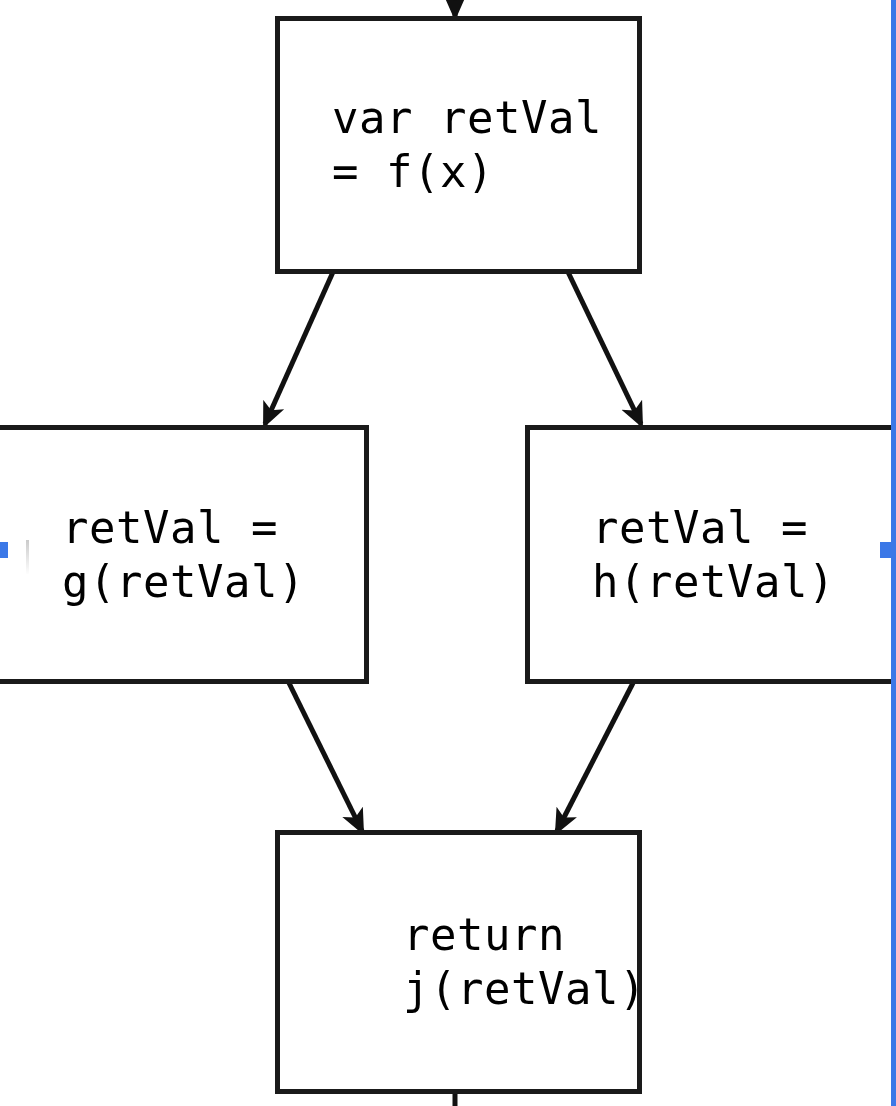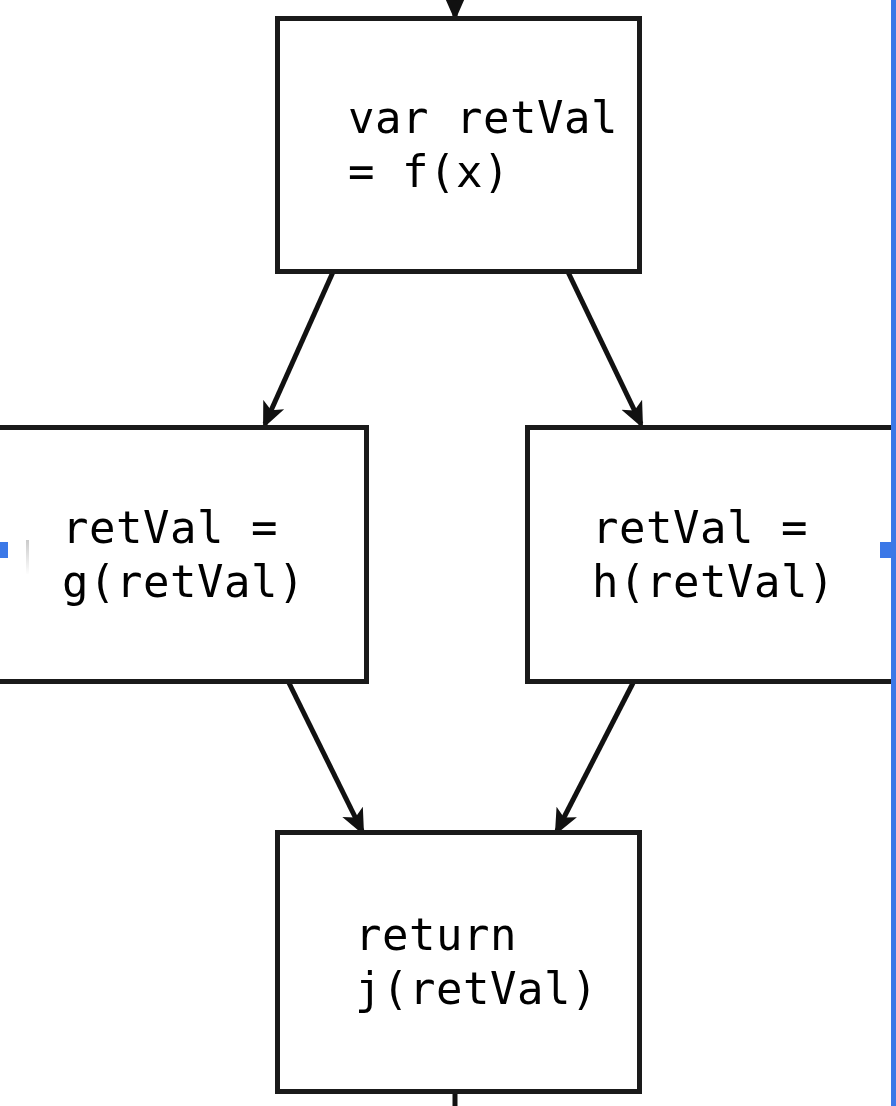--- a/index.html
+++ b/index.html
@@ -42,40 +42,41 @@
     white-space: pre;
     letter-spacing: 0.5px;
     padding-left: 50px;
   }
   #node-assign-f {
     left: 275px;
     top: 16px;
     width: 367px;
     height: 258px;
   }
-  #node-assign-f .node-label { padding-left: 68px; }
+  #node-assign-f .node-label { padding-left: 52px; }
   #node-assign-g {
     left: -5px;
     top: 425px;
     width: 374px;
     height: 259px;
   }
   #node-assign-g .node-label { padding-left: 62px; }
   #node-assign-h {
     left: 525px;
     top: 425px;
     width: 376px;
     height: 259px;
   }
   #node-assign-h .node-label { padding-left: 62px; }
   #node-return-j {
     left: 275px;
     top: 830px;
     width: 367px;
     height: 264px;
+    padding-left: 48px;
   }
   #node-return-j .node-label { padding-left: 75px; }
 
   .sel-handle {
     position: absolute;
     width: 16px;
     height: 16px;
     background: #3b78e7;
     z-index: 8;
   }

